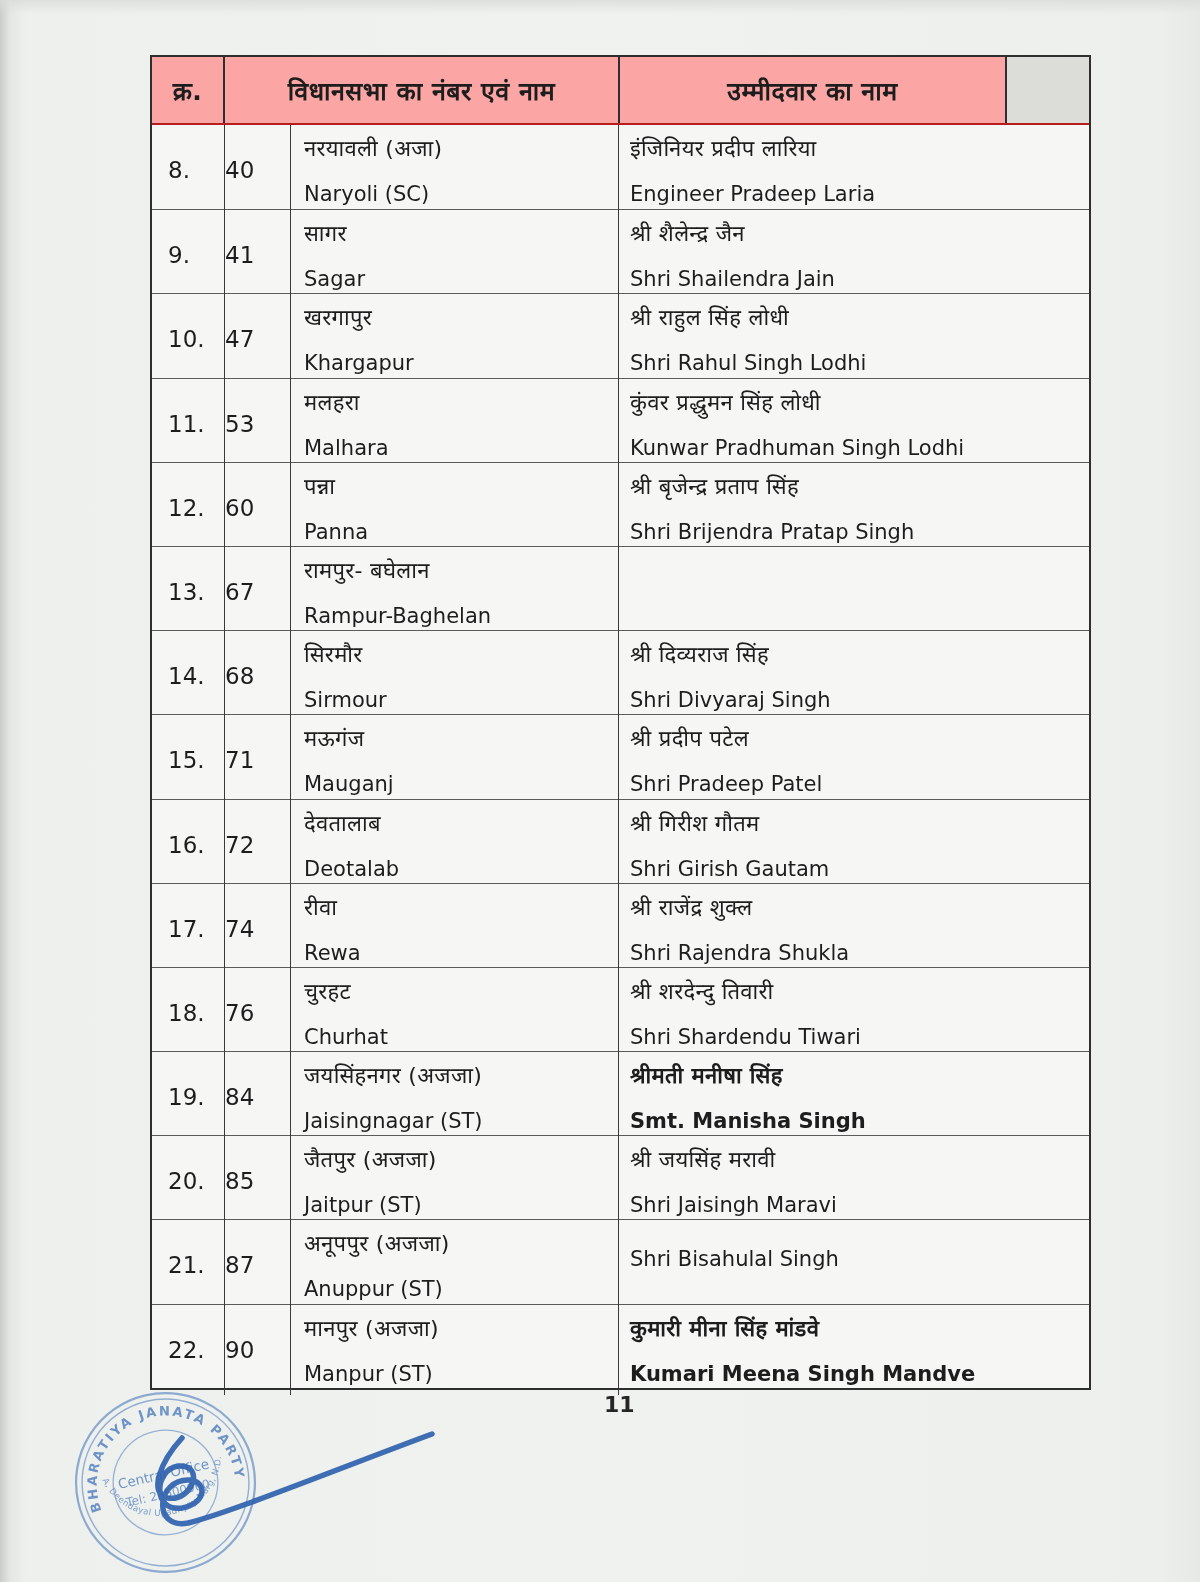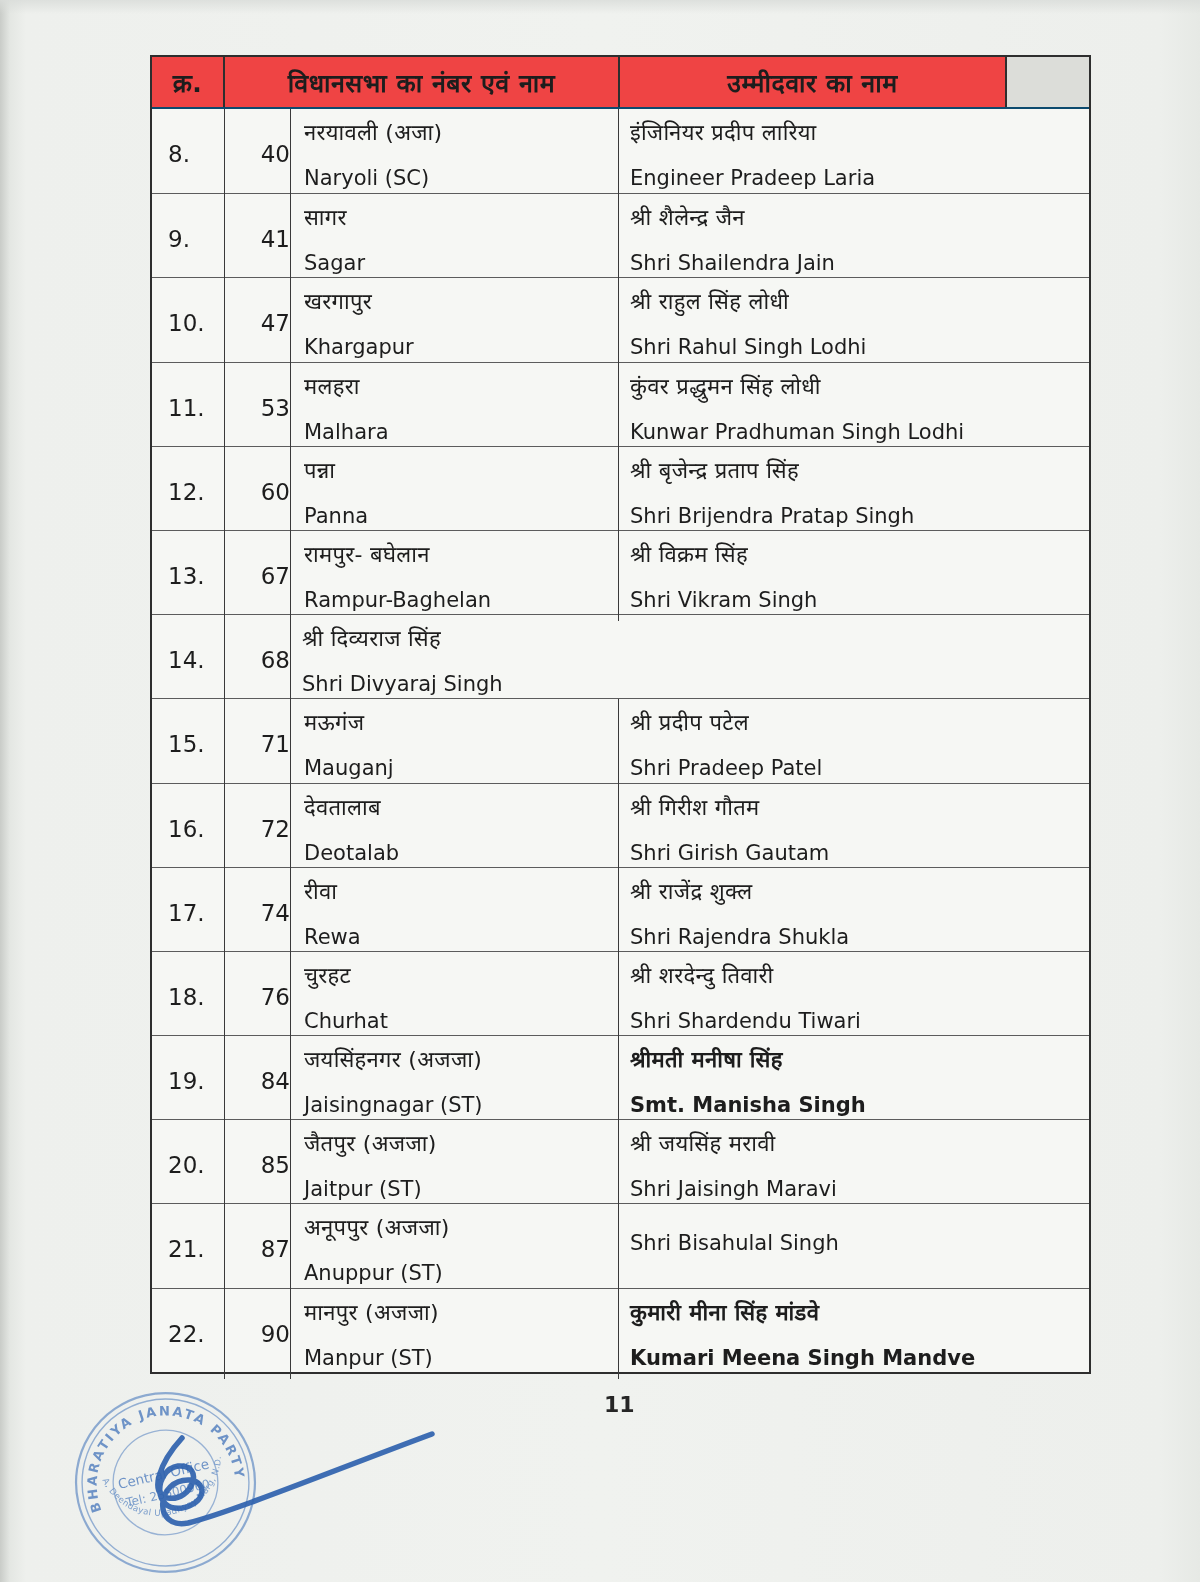--- a/index.html
+++ b/index.html
@@ -21,23 +21,23 @@
   }
   
   .doc-table {
     position:absolute; left:150px; top:55px; width:941px;
     border:2.5px solid #2e2e2e;
     background:#f6f7f4;
   }
   .thead {
     display:grid;
     grid-template-columns:73px 395px 387px 1fr;
-    height:52px;
-    background:#ef4444;
-    border-bottom:2px solid #0c4a6e;
+    height:68px;
+    background:#fca5a5;
+    border-bottom:2px solid #b91c1c;
     font-weight:bold;
   }
   .thead .hcell {
     display:flex; align-items:center; justify-content:center;
     font-size:25px; letter-spacing:.5px;
     border-right:2px solid #2e2e2e;
   }
   .thead .hcell:last-child { border-right:none; background:#dcddd9; }
   .trow {
     display:grid;
@@ -46,21 +46,21 @@
     border-top:1.4px solid #5c5c5c;
   }
   .trow:first-child { border-top:none; }
   .cell { position:relative; }
   .cell.b-r { border-right:1.6px solid #3a3a3a; }
   .cell.serial {
     display:flex; align-items:center; padding-left:16px;
     font-size:23px;
   }
   .cell.num {
-    display:flex; align-items:center; justify-content:flex-end;
+    display:flex; align-items:center; justify-content:flex-start;
     font-size:23px;
   }
   .cell.twoline {
     display:flex; flex-direction:column; justify-content:space-between;
     padding:7px 6px 9px 13px;
   }
   .cell.cand { padding-left:11px; }
   .hi { font-size:22px; letter-spacing:.3px; }
   .en { font-size:21px;margin-top:20px; }
   .trow.bold .cand .hi, .trow.bold .cand .en { font-weight:bold; }
@@ -183,33 +183,33 @@
     <div class="cell serial b-r">
           <span>13.</span>
         </div>
     <div class="cell num b-r">
           <span>67</span>
         </div>
     <div class="cell twoline b-r">
       <div class="hi">रामपुर- बघेलान</div>
       <div class="en">Rampur-Baghelan</div>
     </div>
-    <div class="cell twoline cand">
-      <div class="hi">श्री विक्रम सिंह</div>
-      <div class="en">Shri Vikram Singh</div>
-    </div>
   </div>
 
   <div class="trow">
     <div class="cell serial b-r">
           <span>14.</span>
         </div>
     <div class="cell num b-r">
           <span>68</span>
         </div>
+    <div class="cell twoline b-r">
+      <div class="hi">सिरमौर</div>
+      <div class="en">Sirmour</div>
+    </div>
     <div class="cell twoline cand">
       <div class="hi">श्री दिव्यराज सिंह</div>
       <div class="en">Shri Divyaraj Singh</div>
     </div>
   </div>
 
   <div class="trow">
     <div class="cell serial b-r">
           <span>15.</span>
         </div>

